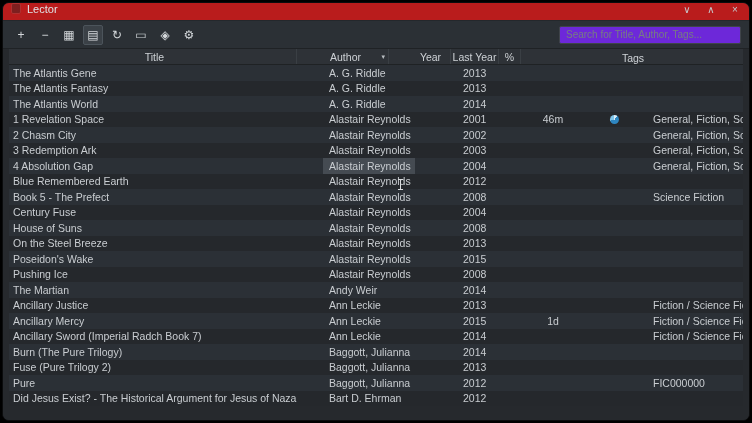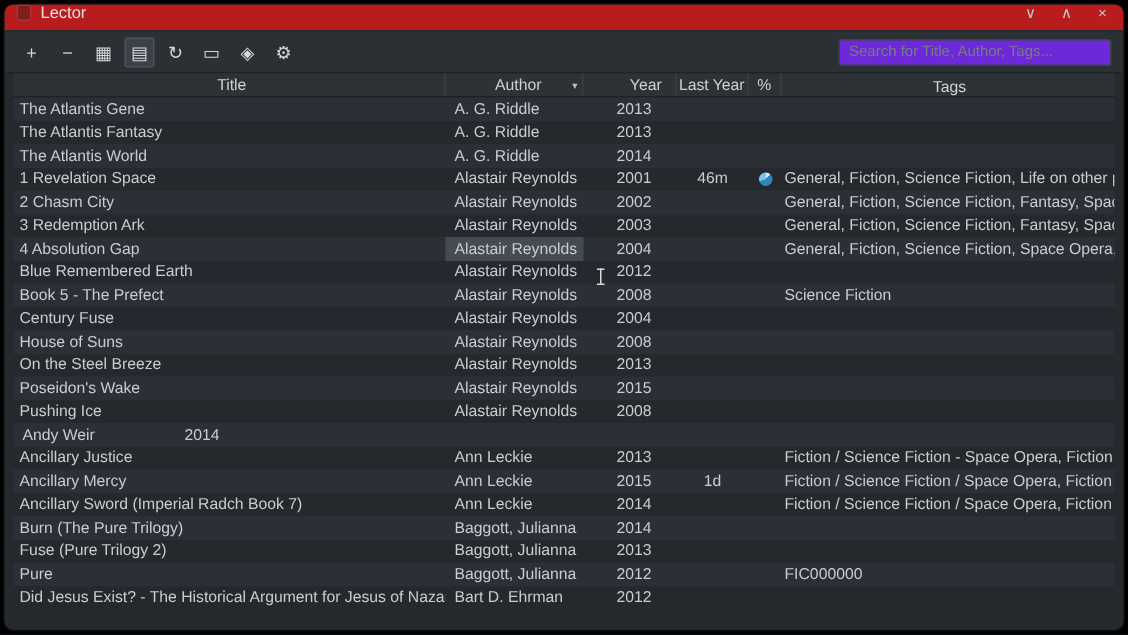--- a/index.html
+++ b/index.html
@@ -28,21 +28,21 @@
             padding:0 6px; outline:none; }
   .search::placeholder { color:#777d82; }
   
   .table { flex:1; display:flex; flex-direction:column; padding:0 6px; background:#26292d; }
   .thead { display:flex; flex:0 0 16px; background:#2e3237; border-bottom:1px solid #1f2224; }
   .th { color:#ced2d6; font-size:10.5px; display:flex; align-items:center; justify-content:center;
         border-right:1px solid #3a3f44; position:relative; height:100%; }
   .th:last-child { border-right:none;align-items:flex-end; }
   .sort-arrow { position:absolute; right:3px; font-size:7px; color:#b9bec2; }
   .tbody { flex:1; display:flex; flex-direction:column; }
-  .trow { display:flex; flex:0 0 15.5px; align-items:flex-end; }
+  .trow { display:flex; flex:0 0 15.5px; align-items:flex-end;gap:26px; }
   .trow:nth-child(odd) { background:#2b3036; }
   .trow:nth-child(even){ background:#25282c; }
   .td { font-size:10.5px; color:#c9cdd1; white-space:nowrap; overflow:hidden;
         text-overflow:ellipsis; display:flex; align-items:center; height:100%; }
   .c-title  { width:288px; padding-left:4px; }
   .c-author { width:92px;  padding-left:6px; }
   .c-year   { width:46px;  padding-left:6px;margin-left:16px; }
   .c-read   { width:48px;  justify-content:center; }
   .c-pct    { width:22px;  justify-content:center; }
   .c-tags   { flex:1;      padding-left:2px; }
@@ -231,20 +231,21 @@
         </div>
         <div class="trow">
           <div class="td c-title">Pushing Ice</div>
           <div class="td c-author">Alastair Reynolds</div>
           <div class="td c-year">2008</div>
           <div class="td c-read"></div>
           <div class="td c-pct"></div>
           <div class="td c-tags"></div>
         </div>
         <div class="trow">
+          <div class="td c-title">The Martian</div>
           <div class="td c-author">Andy Weir</div>
           <div class="td c-year">2014</div>
           <div class="td c-read"></div>
           <div class="td c-pct"></div>
           <div class="td c-tags"></div>
         </div>
         <div class="trow">
           <div class="td c-title">Ancillary Justice</div>
           <div class="td c-author">Ann Leckie</div>
           <div class="td c-year">2013</div>

